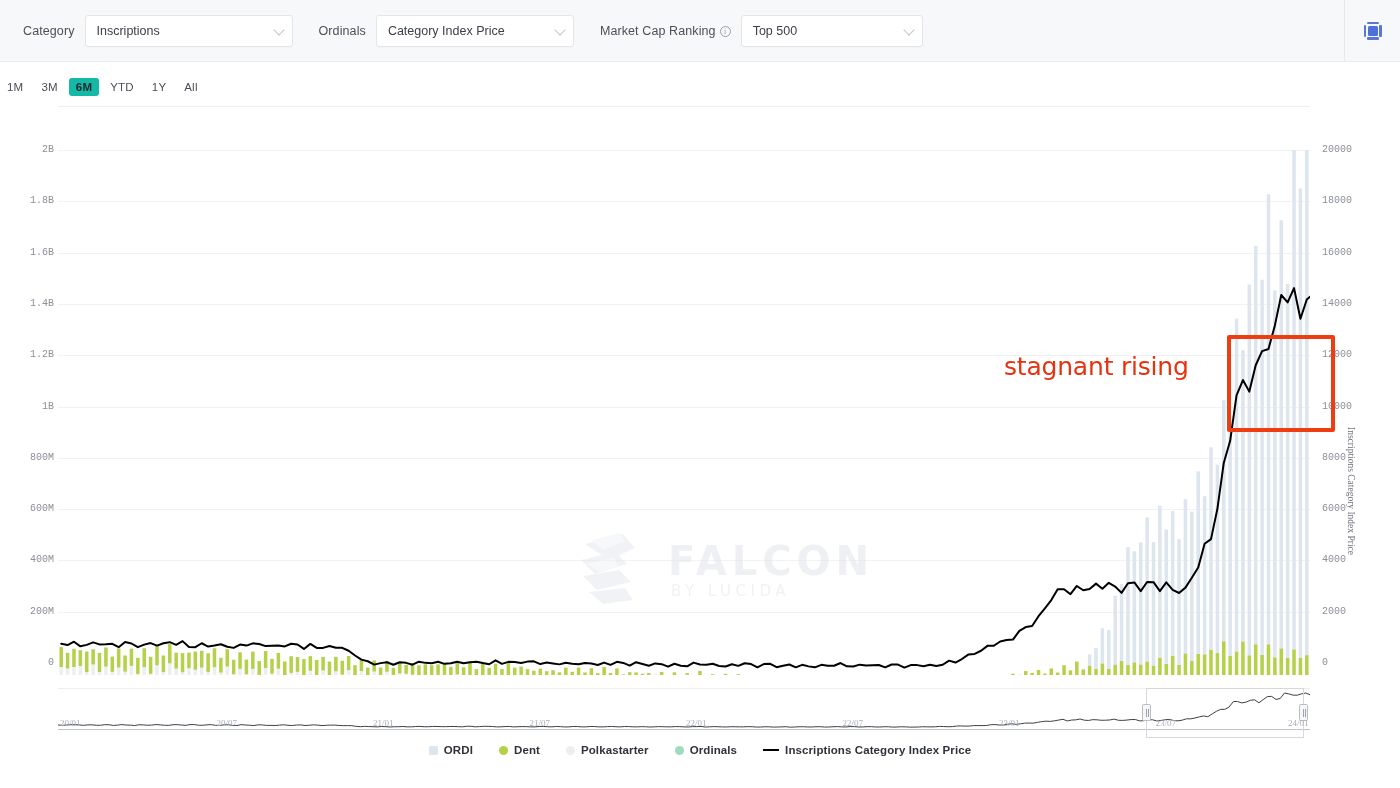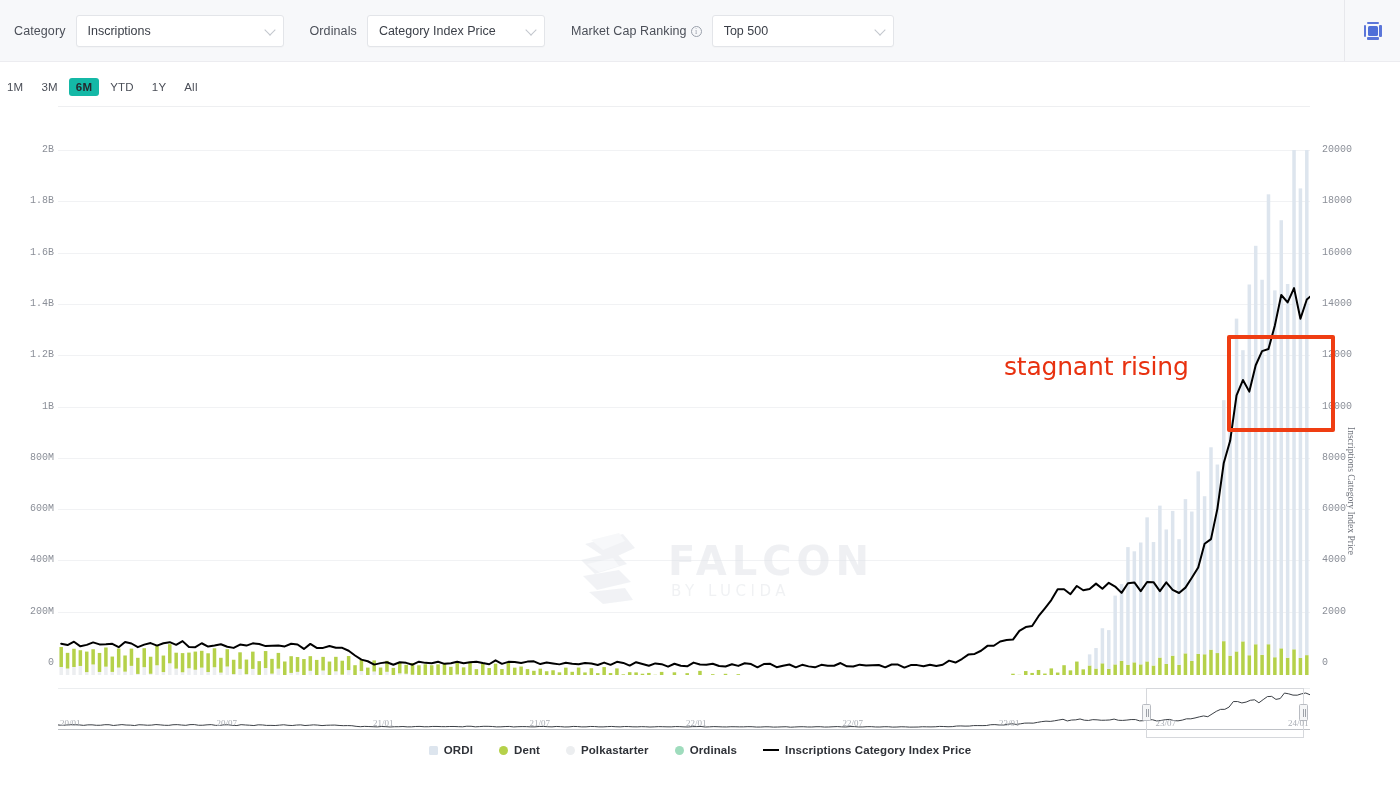--- a/index.html
+++ b/index.html
@@ -12,21 +12,21 @@
   }
   #app { position: relative; width: 1400px; height: 788px; background: #fff; }
 
   
   .topbar {
     position: absolute; left: 0; top: 0; width: 1400px; height: 62px;
     background: #f7f8fa;
     border-bottom: 1px solid #ececf0;
     display: flex; align-items: center;
   }
-  .topbar .filters { display: flex; align-items: center; padding-left: 14px; }
+  .topbar .filters { display: flex; align-items: center; padding-left: 23px; }
   .filter-group { display: flex; align-items: center; margin-right: 26px; }
   .filter-label {
     font-size: 12.5px; color: #4b4f58; white-space: nowrap;
     margin-right: 10px; letter-spacing: .1px;
   }
   .info-icon {
     display: inline-block; width: 11px; height: 11px; border-radius: 50%;
     border: 1px solid #9aa0ab; color: #9aa0ab; font-size: 8px;
     line-height: 9px; text-align: center; margin-left: 4px; vertical-align: 1px;
     font-family: "Liberation Serif", serif;
@@ -36,21 +36,21 @@
     border-radius: 3px; height: 32px; display: flex; align-items: center;
     padding: 0 26px 0 11px; font-size: 12.5px; color: #3c4049;
     box-shadow: 0 1px 1px rgba(0,0,0,.02);
   }
   .select .caret {
     position: absolute; right: 9px; top: 50%; width: 8px; height: 8px;
     margin-top: -5px; border-right: 1.4px solid #c2c6cd; border-bottom: 1.4px solid #c2c6cd;
     transform: rotate(45deg);
   }
   .sel-category   { width: 208px; }
-  .sel-algorithm  { width: 178px; }
+  .sel-algorithm  { width: 198px; }
   .sel-ranking    { width: 182px; }
 
   .topbar-right {
     position: absolute; right: 0; top: 0; height: 61px; width: 56px;
     border-left: 1px solid #e7e8ec;
     display: flex; align-items: center; justify-content: center;
   }
   .widget-icon { width: 20px; height: 20px; position: relative; }
   .widget-icon .core {
     position: absolute; left: 5px; top: 5px; width: 10px; height: 10px;

